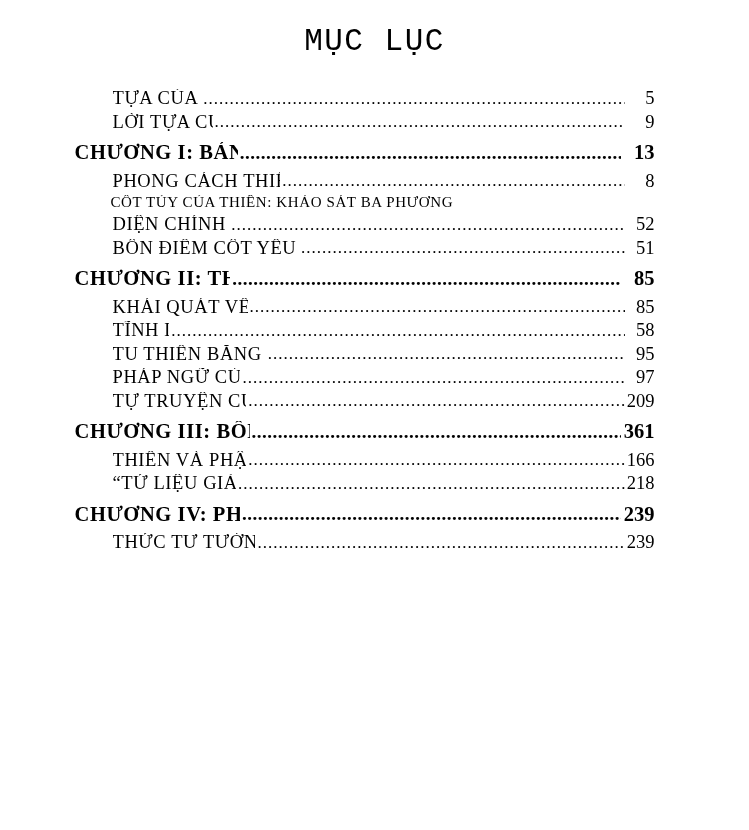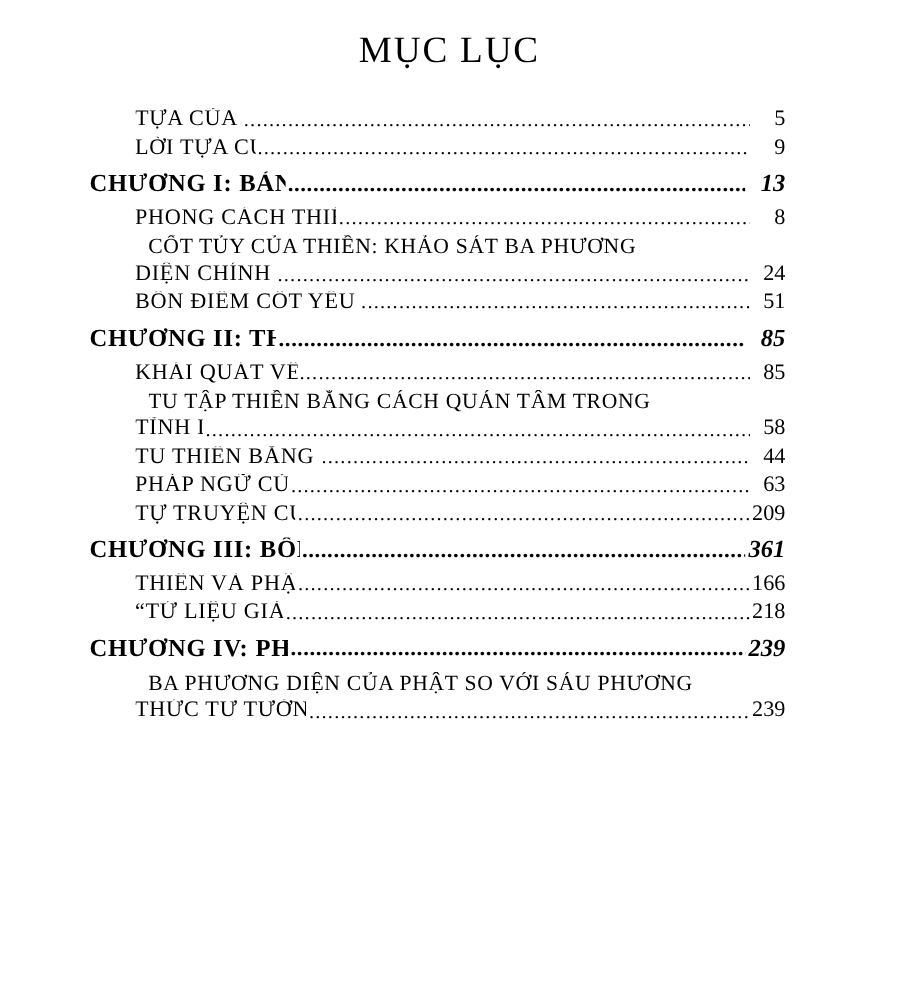--- a/index.html
+++ b/index.html
@@ -21,21 +21,21 @@
     height: 830px;
     padding: 0;
   }
   .toc-title {
     text-align: center;
     font-size: 31px;
     letter-spacing: 1.5px;
     margin-top: 24px;
     margin-bottom: 30px;
     font-weight: 400;
-    font-family: Liberation Serif, serif;
+    font-family: Liberation Mono, monospace;
   }
   .toc-list {
     margin: 0 auto;
     width: 560px;
     padding-left: 0;
   }
   .entry {
     display: flex;
     align-items: flex-end;
     line-height: 1.0;
@@ -51,24 +51,24 @@
   }
   
   .entry.level-section {
     font-size: 18.5px;
     margin-top: 5px;
     margin-bottom: 5px;
     margin-left: 18px;
   }
   
   .entry.cont {
-    font-size: 18px;
+    font-size: 15px;
     margin-top: 5px;
     margin-bottom: 0px;
-    margin-left: 29px;
+    margin-left: 16px;
   }
   .entry .label {
     flex: 0 1 auto;
     overflow: hidden;
   }
   .entry .leader {
     flex: 1 1 auto;
     min-width: 6px;
     overflow: hidden;
     white-space: nowrap;
@@ -81,21 +81,21 @@
   .entry.level-chapter .leader {
     font-size: 19px;
     bottom: 1px;
     letter-spacing: 0.5px;
   }
   .entry .page-num {
     flex: 0 0 auto;
     text-align: right;
     padding-left: 2px;
   }
-  .entry.level-chapter .page-num { min-width: 34px; font-style: italic; }
+  .entry.level-chapter .page-num { min-width: 34px; }
   .entry.level-section .page-num { min-width: 30px; }
   .spaced { letter-spacing: 0.6px; }
 </style>
 </head>
 <body>
 
 <div class="page">
   <div class="toc-title">MỤC LỤC</div>
   <div class="toc-list">
       <div class="entry level-section">
@@ -117,54 +117,51 @@
         <span class="label spaced">PHONG CÁCH THIỀN VÀ NGHỆ THUẬT THIỀN</span>
         <span class="leader">................................................................................................................................................................</span>
         <span class="page-num">8</span>
       </div>
       <div class="entry level-section cont">
         <span class="label spaced">CỐT TỦY CỦA THIỀN: KHẢO SÁT BA PHƯƠNG</span>
       </div>
       <div class="entry level-section">
         <span class="label spaced">DIỆN CHÍNH YẾU CỦA TÂM</span>
         <span class="leader">................................................................................................................................................................</span>
-        <span class="page-num">24</span>
+        <span class="page-num">52</span>
       </div>
       <div class="entry level-section">
         <span class="label spaced">BỐN ĐIỂM CỐT YẾU TRONG  PHẬT GIÁO THIỀN TÔNG</span>
         <span class="leader">................................................................................................................................................................</span>
         <span class="page-num">51</span>
       </div>
       <div class="entry level-chapter">
         <span class="label spaced">CHƯƠNG II: THIỀN ĐẠO TU TẬP</span>
         <span class="leader">................................................................................................................................................................</span>
         <span class="page-num">85</span>
       </div>
       <div class="entry level-section">
         <span class="label spaced">KHÁI QUÁT VỀ SỰ TU TẬP THIỀN</span>
         <span class="leader">................................................................................................................................................................</span>
         <span class="page-num">85</span>
       </div>
-      <div class="entry level-section cont">
-        <span class="label spaced">TU TẬP THIỀN BẰNG CÁCH QUÁN TÂM TRONG</span>
-      </div>
       <div class="entry level-section">
         <span class="label spaced">TĨNH LẶNG</span>
         <span class="leader">................................................................................................................................................................</span>
         <span class="page-num">58</span>
       </div>
       <div class="entry level-section">
         <span class="label spaced">TU THIỀN BẰNG CÁCH THAM CÔNG ÁN</span>
         <span class="leader">................................................................................................................................................................</span>
-        <span class="page-num">44</span>
+        <span class="page-num">95</span>
       </div>
       <div class="entry level-section">
         <span class="label spaced">PHÁP NGỮ CỦA BỐN THIỀN SƯ</span>
         <span class="leader">................................................................................................................................................................</span>
-        <span class="page-num">63</span>
+        <span class="page-num">97</span>
       </div>
       <div class="entry level-section">
         <span class="label spaced">TỰ TRUYỆN CỦA NĂM THIỀN SƯ</span>
         <span class="leader">................................................................................................................................................................</span>
         <span class="page-num">209</span>
       </div>
       <div class="entry level-chapter">
         <span class="label spaced">CHƯƠNG III: BỐN NAN ĐỀ CỦA THIỀN</span>
         <span class="leader">................................................................................................................................................................</span>
         <span class="page-num">361</span>
@@ -177,22 +174,19 @@
       <div class="entry level-section">
         <span class="label spaced">“TỨ LIỆU GIẢN” CỦA LÂM TẾ</span>
         <span class="leader">................................................................................................................................................................</span>
         <span class="page-num">218</span>
       </div>
       <div class="entry level-chapter">
         <span class="label spaced">CHƯƠNG IV: PHẬT VÀ THIỀN ĐỊNH</span>
         <span class="leader">................................................................................................................................................................</span>
         <span class="page-num">239</span>
       </div>
-      <div class="entry level-section cont">
-        <span class="label spaced">BA PHƯƠNG DIỆN CỦA PHẬT SO VỚI SÁU PHƯƠNG</span>
-      </div>
       <div class="entry level-section">
         <span class="label spaced">THỨC TƯ TƯỞNG  CỦA CHÚNG SINH</span>
         <span class="leader">................................................................................................................................................................</span>
         <span class="page-num">239</span>
       </div>
     </div>
 </div>
 
 </body></html>

